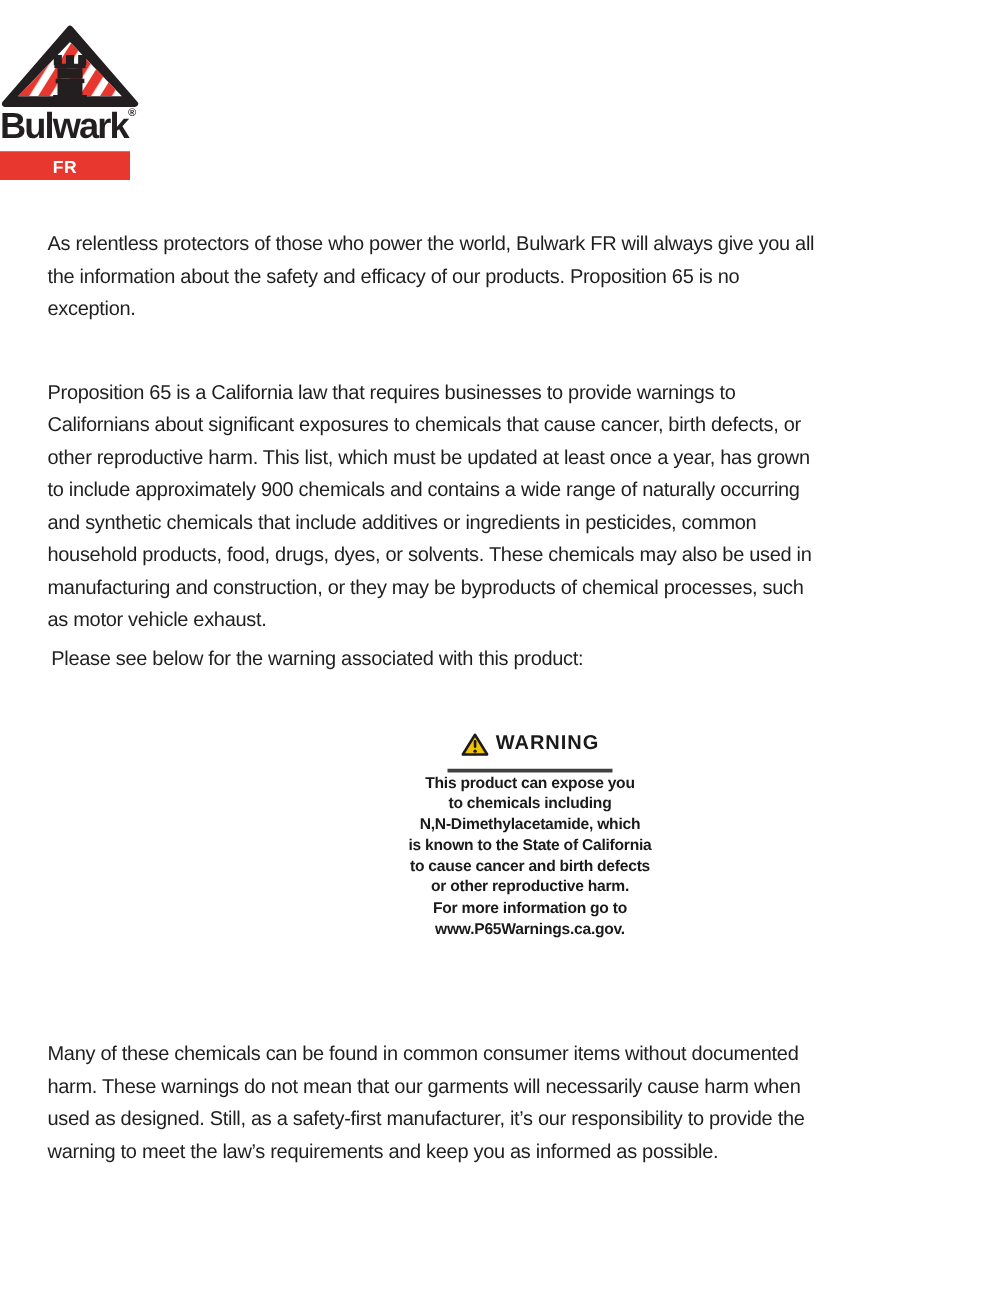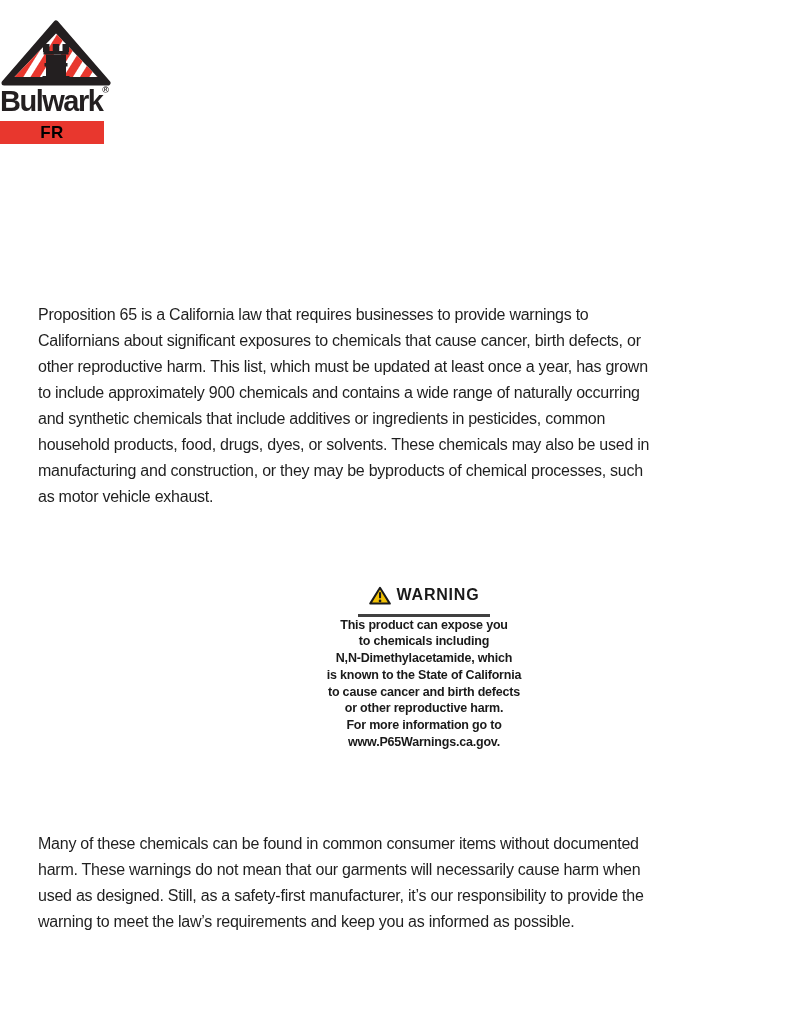--- a/index.html
+++ b/index.html
@@ -38,23 +38,23 @@
     vertical-align: top;
     letter-spacing: 0;
     position: relative;
     top: -1px;
   }
   .fr-badge {
     margin-top: 5px;
     width: 104px;
     height: 23px;
     background: #e8372e;
-    color: #000000;
+    color: #ffffff;
     font-weight: bold;
-    font-size: 17px;
+    font-size: 14px;
     letter-spacing: 0.5px;
     display: flex;
     align-items: center;
     justify-content: center;
   }
 
   
   .para {
     position: absolute;
     left: 38px;
@@ -142,30 +142,34 @@
         <rect x="46" y="46" width="20" height="10"></rect>
         <rect x="42.5" y="56" width="27" height="7"></rect>
       </g>
     </svg>
     <div class="wordmark"><span>Bulwark</span><span class="reg">®</span></div>
     <div class="fr-badge">
       <span>FR</span>
     </div>
   </div>
 
+  <div class="para" id="para-intro">As relentless protectors of those who power the world, Bulwark FR will always give you all
+the information about the safety and efficacy of our products. Proposition 65 is no
+exception.</div>
 
   <div class="para" id="para-prop65">Proposition 65 is a California law that requires businesses to provide warnings to
 Californians about significant exposures to chemicals that cause cancer, birth defects, or
 other reproductive harm. This list, which must be updated at least once a year, has grown
 to include approximately 900 chemicals and contains a wide range of naturally occurring
 and synthetic chemicals that include additives or ingredients in pesticides, common
 household products, food, drugs, dyes, or solvents. These chemicals may also be used in
 manufacturing and construction, or they may be byproducts of chemical processes, such
 as motor vehicle exhaust.</div>
 
+  <div class="para" id="para-see">Please see below for the warning associated with this product:</div>
 
   <div class="warning-label">
     <div class="warn-heading">
       <svg width="22" height="19" viewBox="0 0 22 19">
         <path d="M11 1.8 L20.8 17.6 L1.2 17.6 Z" fill="#f2c104" stroke="#1a1a1a" stroke-width="2" stroke-linejoin="round"></path>
         <rect x="10" y="6" width="2.1" height="6.3" rx="0.9" fill="#1a1a1a"></rect>
         <circle cx="11.05" cy="14.9" r="1.35" fill="#1a1a1a"></circle>
       </svg>
       <span class="warn-heading-text">WARNING</span>
     </div>

